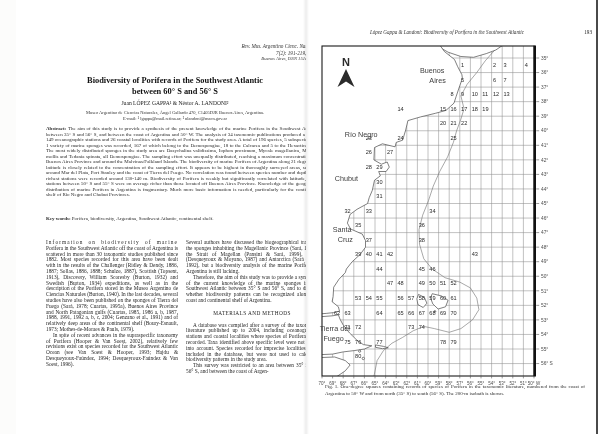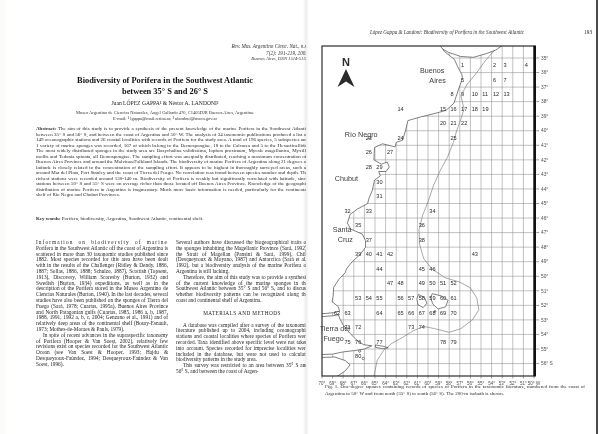--- a/index.html
+++ b/index.html
@@ -1,19 +1,19 @@
 <!DOCTYPE html>
 <html><head>
 <meta charset="utf-8">
 <style>
   html,body{margin:0;padding:0;}
   body{width:600px;height:434px;position:relative;background:#fcfcfb;overflow:hidden;
        font-family:"Liberation Serif", serif;color:#1f1f1f;}
   .page{position:absolute;top:0;height:434px;background:#fff;}
-  #page-left{left:6px;width:306px;}
+  #page-left{left:16px;width:306px;}
   #page-right{left:306px;width:294px;}
   .gutter{position:absolute;left:303px;top:0;width:6px;height:434px;
           background:linear-gradient(to right,rgba(0,0,0,0),rgba(0,0,0,.07),rgba(0,0,0,0));}
   .scan-edge{position:absolute;left:596px;top:0;width:2px;height:434px;background:#4a4a4a;}
 
   
   .journal{position:absolute;left:30px;top:43px;width:272px;text-align:right;
            font-style:italic;font-size:5.2px;line-height:6.6px;color:#333;}
   .journal .l3{font-size:4.6px;}
   .title{position:absolute;left:14px;top:76px;width:290px;text-align:center;
@@ -45,21 +45,21 @@
 <body>
 
 <div class="page" id="page-left">
   <div class="journal">
     <div>Rev. Mus. Argentino Cienc. Nat., n.s.</div>
     <div>7(2): 191-219, 2005</div>
     <div class="l3">Buenos Aires, ISSN 1514-5158</div>
   </div>
   <div class="title">
     <div>Biodiversity of Porifera in the Southwest Atlantic</div>
-    <div>between 35° S and 26° S</div>
+    <div>between 60° S and 56° S</div>
   </div>
   <div class="authors">Juan LÓPEZ GAPPA¹ &amp; Néstor A. LANDONI²</div>
   <div class="affil">
     <div>Museo Argentino de Ciencias Naturales, Ángel Gallardo 470, C1405DJR Buenos Aires, Argentina.</div>
     <div>E-mail: ¹ lgappa@mail.retina.ar; ² nlandoni@macn.gov.ar</div>
   </div>
   <div class="abstract"><b>Abstract:</b><span> The aim of this study is to provide a synthesis of the present knowledge of the marine Porifera in the Southwest Atlantic between 35° S and 56° S, and between the coast of Argentina and 50° W. The analysis of 34 taxonomic publications produced a list of 149 oceanographic stations and 26 coastal localities with records of Porifera for the study area. A total of 196 species, 5 subspecies and 1 variety of marine sponges was recorded, 167 of which belong to the Demospongiae, 18 to the Calcarea and 5 to the Hexactinellida. The most widely distributed sponges in the study area are Dasychalina validissima, Iophon proximum, Mycale magellanica, Myxilla mollis and Tedania spinata, all Demospongiae. The sampling effort was unequally distributed, reaching a maximum concentration off Buenos Aires Province and around the Malvinas/Falkland Islands. The biodiversity of marine Porifera of Argentina along 21 degrees of latitude is closely related to the concentration of the sampling effort. It appears to be highest in thoroughly surveyed areas, such as around Mar del Plata, Port Stanley and the coast of Tierra del Fuego. No correlation was found between species number and depth. The richest stations were recorded around 130-140 m. Biodiversity of Porifera is weakly but significantly correlated with latitude, since stations between 50° S and 55° S were on average richer than those located off Buenos Aires Province. Knowledge of the geographic distribution of marine Porifera in Argentina is fragmentary. Much more basic information is needed, particularly for the continental shelf of Río Negro and Chubut Provinces.</span></div>
   <div class="keywords"><b>Key words:</b><span> Porifera, biodiversity, Argentina, Southwest Atlantic, continental shelf.</span></div>
   <div class="cols">
     <div class="col">

